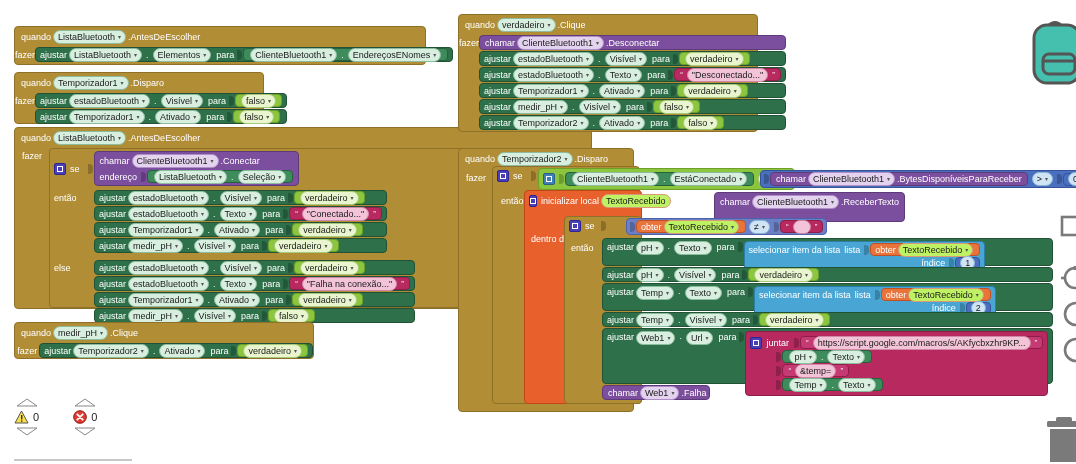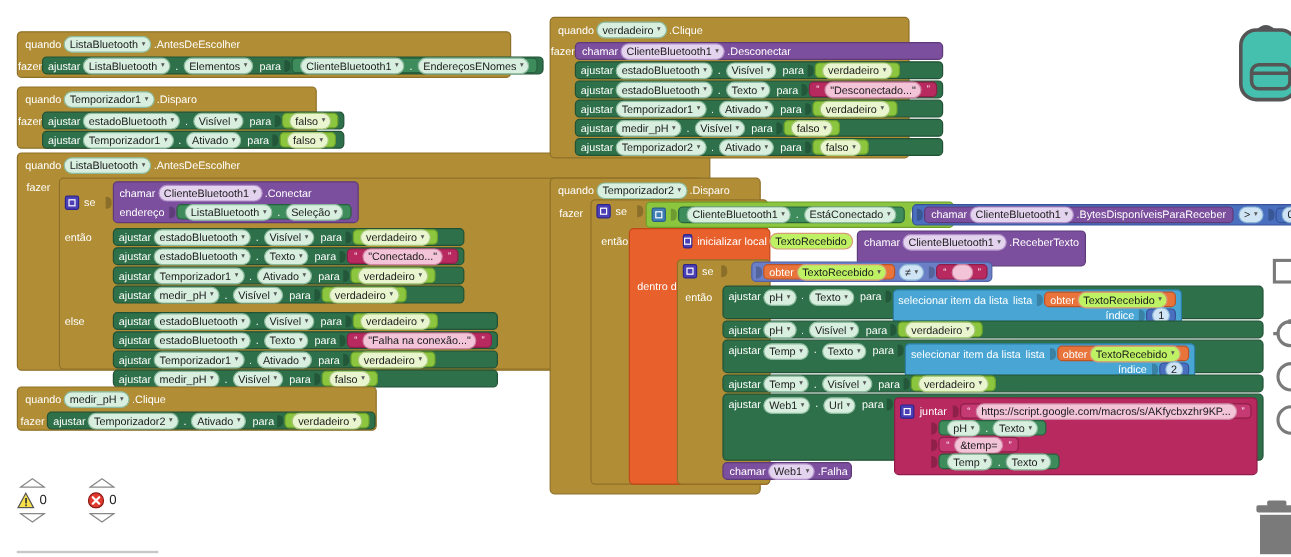--- a/index.html
+++ b/index.html
@@ -633,21 +633,21 @@
       </span>
     <span class="sock" style="margin-left:2px;"></span>
     <span class="blk c-math" style="position:relative;display:inline-flex;align-items:center;height:13px;padding:0 2px;">
       <span class="fld b">
           <span>0</span>
         </span>
     </span>
   </div>
 
   <div class="blk c-local" style="left:524px;top:190px;width:118px;height:214px;">
-    <div class="row" style="padding:3px 0 0 4px;margin-left:40px;">
+    <div class="row" style="padding:3px 0 0 4px;">
       <span class="mutator" style="background:#4a3fb5;border-color:#2d2590;">
           <i></i>
         </span>
       <span class="kw">inicializar local</span>
       <span class="fld o">
           <span>TextoRecebido</span>
         </span>
       <span class="kw" style="margin-left:3px;">para</span>
       <span class="sock" style="margin-left:3px;"></span>
     </div>

